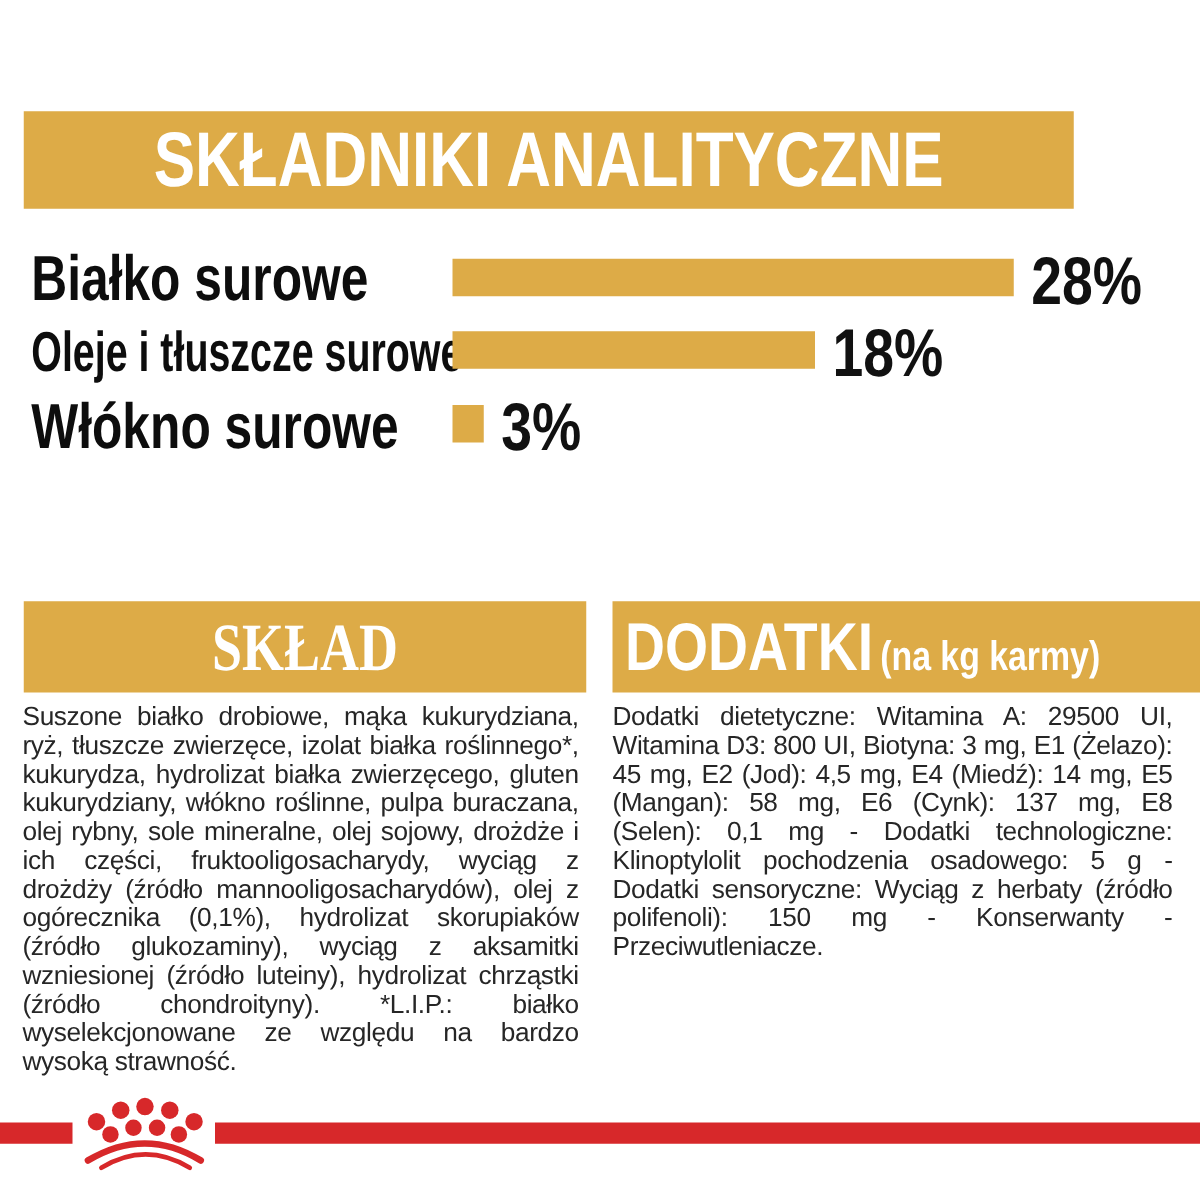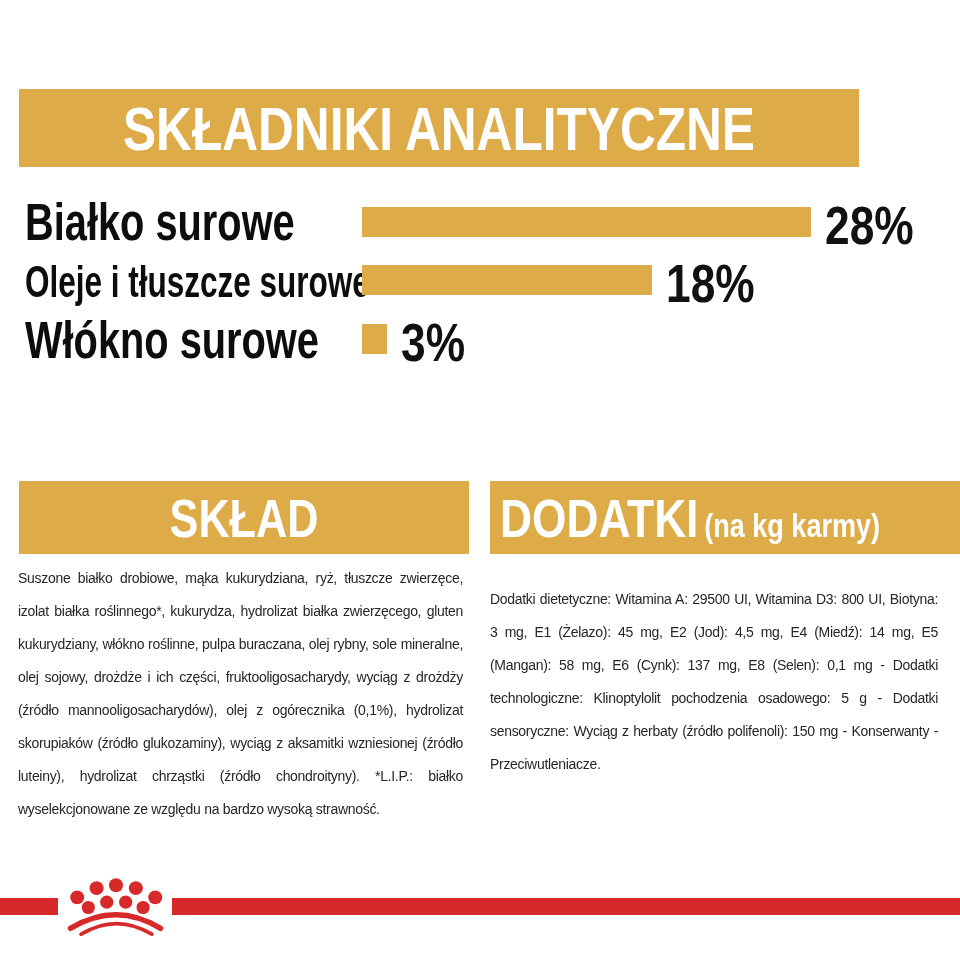--- a/index.html
+++ b/index.html
@@ -19,32 +19,32 @@
   .lbl-1{top:259px;font-size:45px;transform:scaleX(0.70);}
   .lbl-2{top:315px;font-size:51px;transform:scaleX(0.78);}
   .cbar{position:absolute;left:362px;height:30px;}
   .bar-0{top:207px;} .bar-1{top:265px;} .bar-2{top:324px;}
   .cval{position:absolute;font-size:54px;font-weight:bold;color:#111111;line-height:1;
         white-space:nowrap;transform:scaleX(0.82);transform-origin:left center;}
   .val-0{top:198px;} .val-1{top:256px;} .val-2{top:315px;}
 
   
   .hdr-box{position:absolute;top:481px;height:73px;display:flex;align-items:center;}
-  .sklad-box{left:19px;width:450px;justify-content:center;}
+  .sklad-box{left:19px;width:450px;justify-content:center;font-family:Liberation Serif, serif;}
   .dodatki-box{left:490px;width:520px;justify-content:flex-start;padding-left:10px;box-sizing:border-box;}
   .hdr-main{font-size:54px;font-weight:bold;color:#ffffff;line-height:1;white-space:nowrap;}
   .sklad-box .hdr-wrap{transform:scaleX(0.80);transform-origin:center;}
   .dodatki-box .hdr-wrap{transform:scaleX(0.82);transform-origin:left center;white-space:nowrap;}
   .hdr-suffix{font-size:33px;font-weight:bold;color:#ffffff;margin-left:7px;}
 
   
-  .body-text{position:absolute;top:562px;font-size:14px;line-height:33px;
+  .body-text{position:absolute;top:562px;font-size:21px;line-height:23px;
              text-align:justify;color:#262626;letter-spacing:-0.3px;}
   .sklad-body{left:18px;width:445px;}
-  .dodatki-body{left:490px;width:448px;margin-top:21px;}
+  .dodatki-body{left:490px;width:448px;}
 
   
   .stripe{position:absolute;top:898px;height:17px;}
   .crown-logo{position:absolute;left:65px;top:877px;width:100px;height:63px;}
 </style>
 </head>
 <body>
 
 <div class="page">
 

